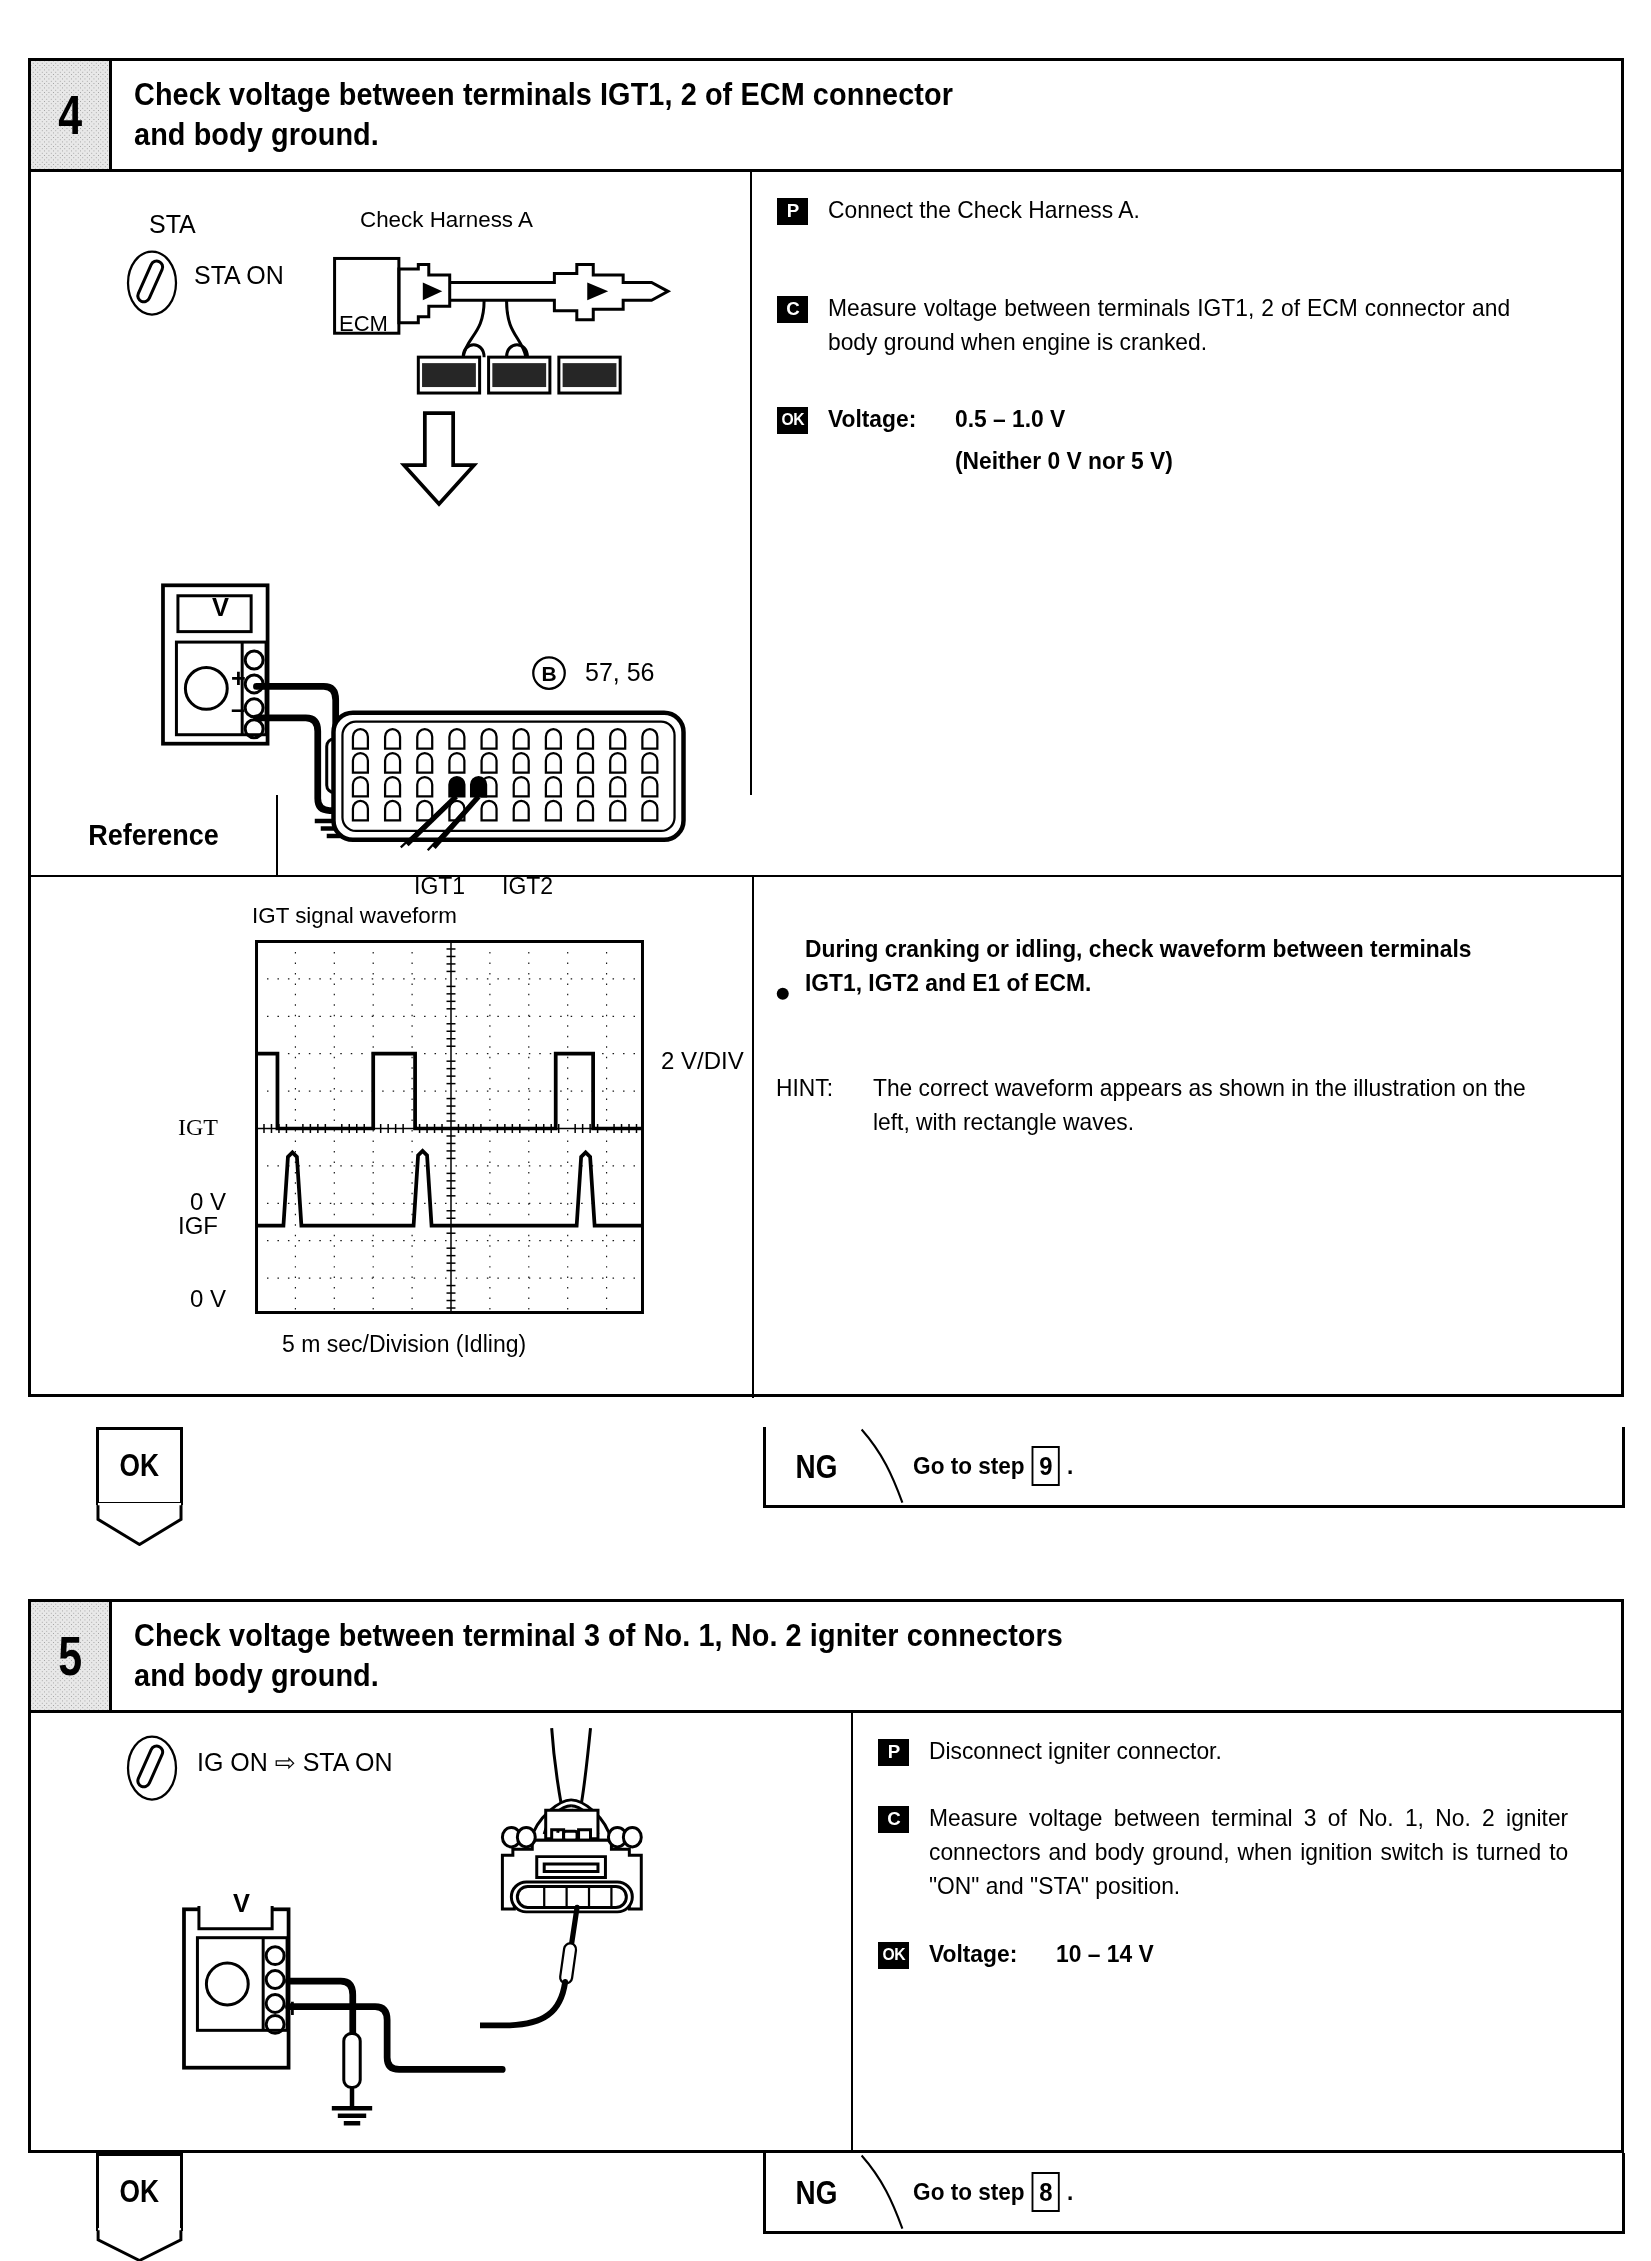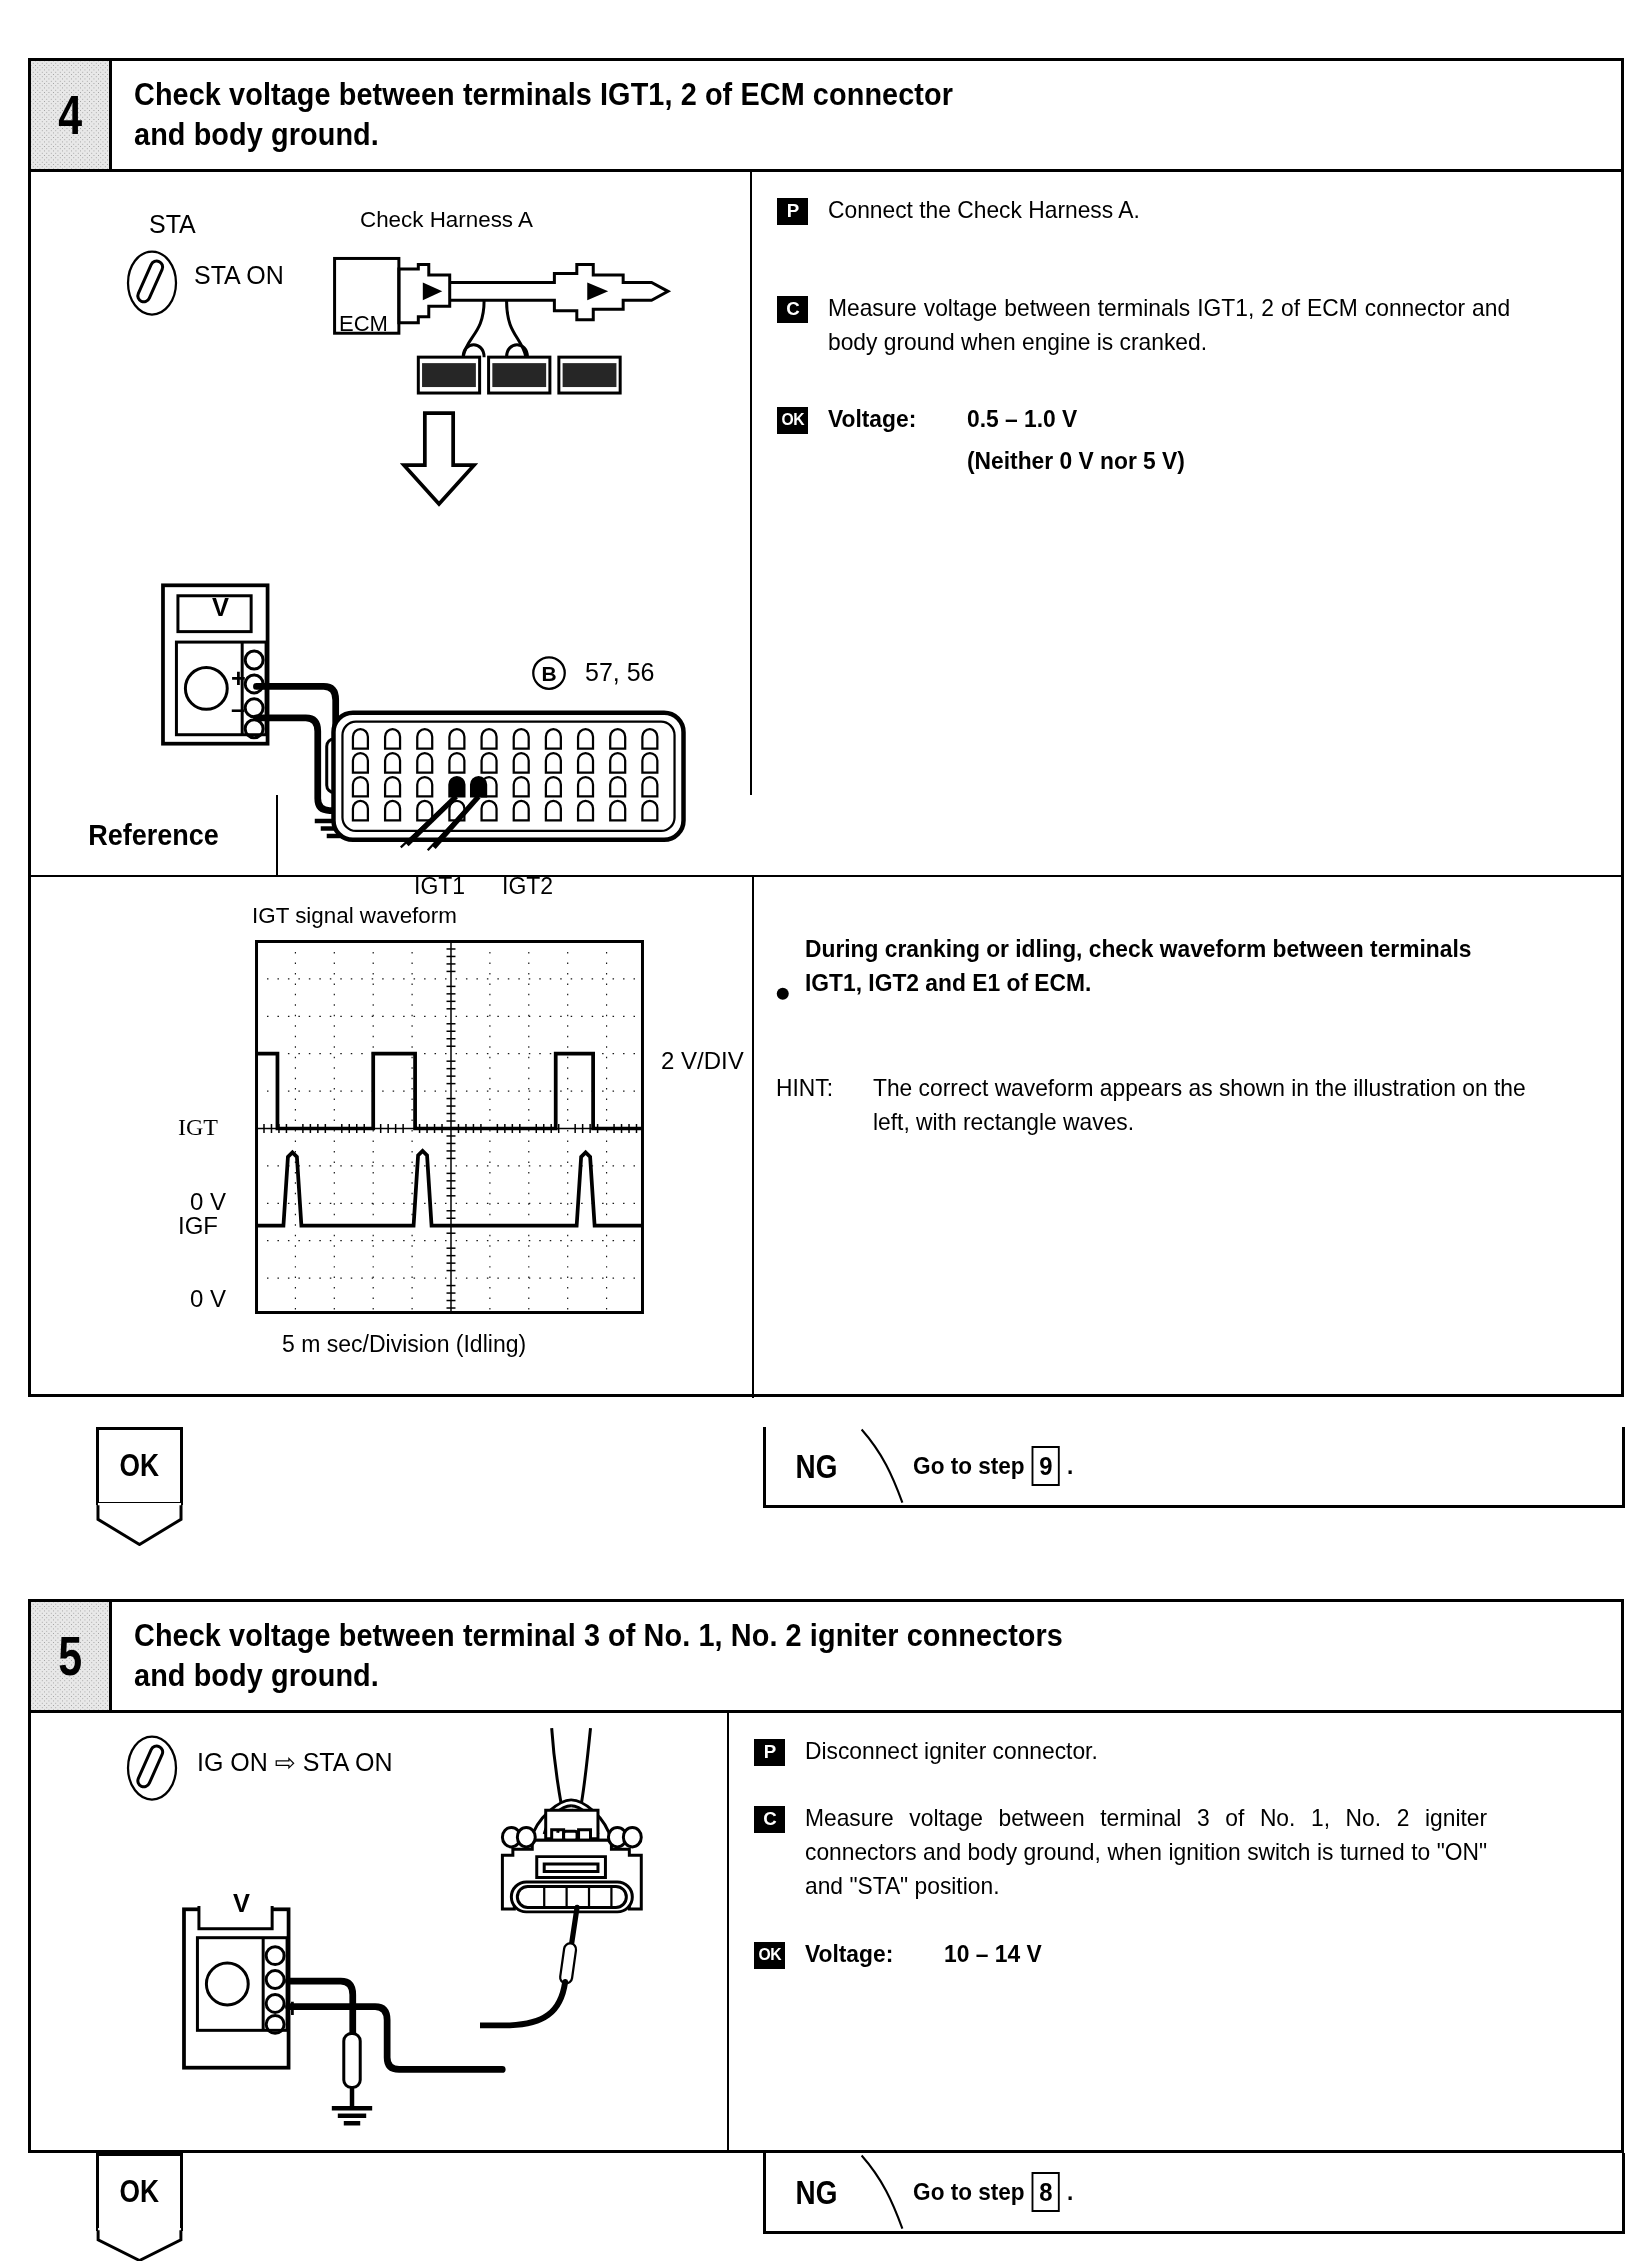--- a/index.html
+++ b/index.html
@@ -52,21 +52,21 @@
   .irow{display:flex;align-items:flex-start;margin-bottom:30px;}
   .ibadge{
     flex:0 0 auto;background:#000;color:#fff;
     width:31px;height:27px;margin-top:4.5px;margin-right:19.4px;
     display:flex;align-items:center;justify-content:center;
     font-size:18.7px;font-weight:bold;line-height:1;
   }
   .ibadge.ok{font-size:15.7px;letter-spacing:-0.4px;}
   .itext{font-size:24px;line-height:1.42;transform:scaleX(.95);transform-origin:left top;}
   .itext.bold{font-weight:bold;}
-  .vrow{display:flex;gap:12px;}
+  .vrow{display:flex;}
   .vlabel{width:127px;flex:0 0 127px;}
   .just{text-align:justify;text-align-last:left;}
 
   
   .ref-bar{position:relative;height:82px;border-bottom:2.2px solid #000;box-sizing:border-box;display:flex;align-items:stretch;}
   .ref-tag{
     width:247px;flex:0 0 247px;border-right:2.2px solid #000;box-sizing:border-box;
     display:flex;align-items:center;justify-content:center;
   }
   .ref-tag span{font-size:30px;font-weight:bold;transform:scaleX(.9);}
@@ -484,21 +484,21 @@
         <span>5</span>
       </div>
       <div class="step-title">
         <div class="ln">Check voltage between terminal 3 of No. 1, No. 2 igniter connectors</div>
         <div class="ln">and body ground.</div>
       </div>
     </div>
 
     <div class="step-body" style="height:440px;">
 
-      <div class="illus" style="width:698px;">
+      <div class="illus" style="width:822px;">
 
         <svg class="abs" style="left:91px;top:19.4px;" width="60" height="72" viewBox="0 0 80 96">
           <ellipse cx="40" cy="48" rx="32" ry="42" fill="none" stroke="#000" stroke-width="3"></ellipse>
           <rect x="29" y="18" width="16" height="58" rx="8" fill="none" stroke="#000" stroke-width="4" transform="rotate(24 40 48)"></rect>
         </svg>
         <div class="lab" style="left:166px;top:37px;font-size:25px;">IG ON ⇨ STA ON</div>
 
         <svg class="abs" style="left:449px;top:15px;" width="224" height="314" viewBox="0 0 300 420">
           <g fill="#fff" stroke="#000" stroke-width="4">
 

